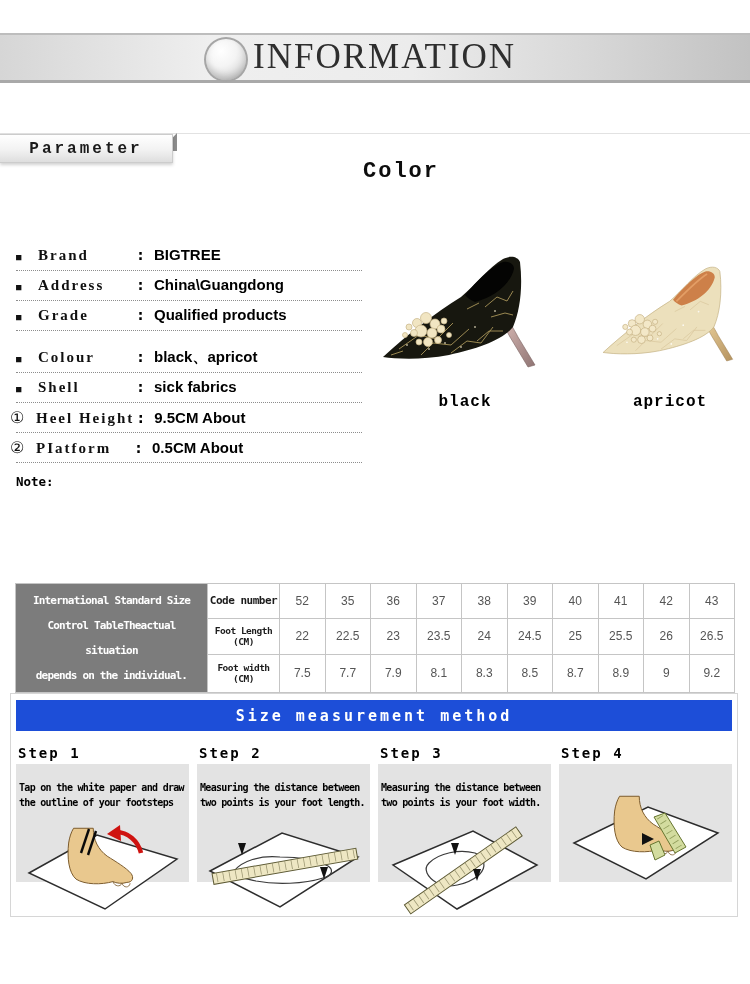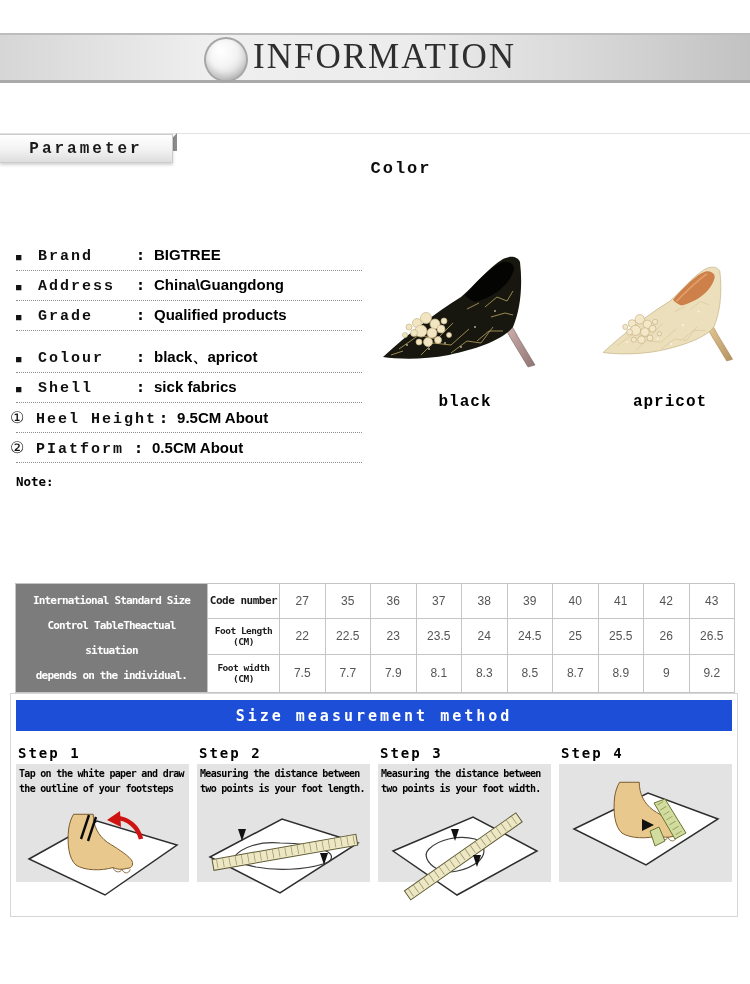--- a/index.html
+++ b/index.html
@@ -22,30 +22,30 @@
     border-left:17px solid transparent;border-bottom:18px solid #8c8c8c;z-index:1;}
   .param-ribbon{position:absolute;left:0;top:134px;width:172px;height:27px;z-index:2;
     background:linear-gradient(#ffffff,#f2f2f2 55%,#dedede);
     border:1px solid #cccccc;border-left:none;box-shadow:0 2px 3px rgba(0,0,0,.18);
     display:flex;align-items:center;justify-content:center;
     font-family:"Liberation Mono",monospace;font-weight:bold;font-size:16px;
     letter-spacing:3px;color:#1b1b1b;}
 
   .color-title{position:absolute;left:0;top:159px;width:100%;box-sizing:border-box;padding-left:52px;
     text-align:center;font-family:"Liberation Mono",monospace;font-weight:bold;
-    font-size:17px;letter-spacing:2px;color:#0d0d0d;}
+    font-size:22px;letter-spacing:2px;color:#0d0d0d;}
 
   
   .params{position:absolute;left:16px;top:241px;width:346px;}
   .prow{display:flex;align-items:baseline;height:30px;box-sizing:border-box;padding-top:5px;
     border-bottom:1px dotted #8d8d8d;}
   .prow.gap{margin-top:12px;}
   .bullet{width:22px;flex:none;font-size:9px;color:#111;}
   .prow.circ .bullet{font-size:16px;width:26px;margin-left:-6px;}
-  .plabel{min-width:96px;font-family:Liberation Mono, monospace;font-weight:bold;
+  .plabel{min-width:96px;font-family:Liberation Serif, serif;font-weight:bold;
     font-size:15px;letter-spacing:2px;white-space:nowrap;color:#101010;}
   .pcolon{margin:0 9px 0 2px;font-weight:bold;font-size:15px;}
   .pvalue{font-family:"Liberation Sans",sans-serif;font-weight:bold;font-size:15px;
     white-space:nowrap;color:#000;}
 
   
   .shoe-black{position:absolute;left:377px;top:249px;}
   .shoe-apricot{position:absolute;left:598px;top:252px;}
   .vlabel{position:absolute;top:393px;text-align:center;font-family:"Liberation Mono",monospace;
     font-weight:bold;font-size:16px;letter-spacing:1px;color:#000;}
@@ -72,21 +72,21 @@
 
   
   .measure{position:absolute;left:10px;top:693px;width:728px;height:224px;box-sizing:border-box;
     border:1px solid #d6d6d6;background:#fff;}
   .m-banner{margin:6px 5px 0 5px;height:31px;background:#1d4ed8;color:#fff;
     display:flex;align-items:center;justify-content:center;font-weight:bold;
     font-size:15px;letter-spacing:3px;}
   .steps{display:flex;gap:8px;margin:14px 5px 0 5px;}
   .step{flex:1;min-width:0;}
   .step-name{font-weight:bold;font-size:14px;letter-spacing:2px;height:19px;margin-left:2px;}
-  .step-panel{background:#e3e3e3;height:118px;box-sizing:border-box;padding:2px 3px 0 3px;}
+  .step-panel{background:#e3e3e3;height:118px;box-sizing:border-box;padding:16px 3px 0 3px;}
   .step-text{font-weight:bold;font-size:10px;letter-spacing:-0.7px;line-height:15px;
     white-space:pre-line;}
   .illus{display:block;margin:5px auto 0;}
 </style>
 </head>
 <body>
 
 <div class="page">
 
   <div class="info-banner">
@@ -267,21 +267,21 @@
         <col>
         <col>
         <col>
       </colgroup>
     <tbody>
         <tr class="t0">
       <td class="cap" rowspan="3">International Standard Size
 Control TableTheactual situation
 depends on the individual.</td>
       <td class="rlabel rl0">Code number</td>
-      <td class="ncell">27</td>
+      <td class="ncell">52</td>
       <td class="ncell">35</td>
       <td class="ncell">36</td>
       <td class="ncell">37</td>
       <td class="ncell">38</td>
       <td class="ncell">39</td>
       <td class="ncell">40</td>
       <td class="ncell">41</td>
       <td class="ncell">42</td>
       <td class="ncell">43</td>
     </tr>

